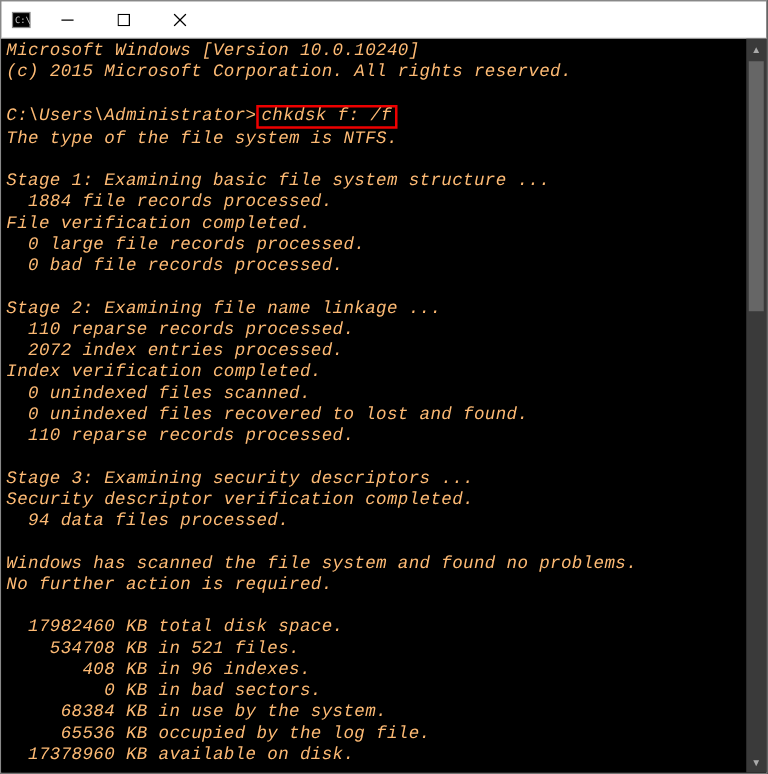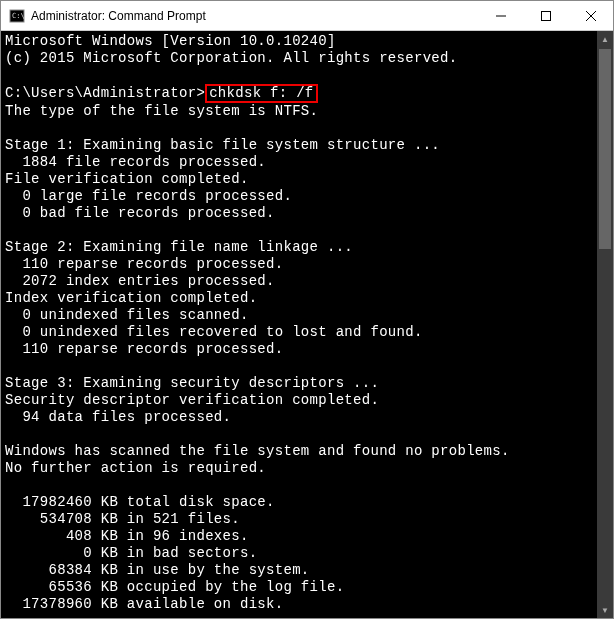--- a/index.html
+++ b/index.html
@@ -50,28 +50,29 @@
       display: flex;
       align-items: center;
       justify-content: center;
       font-family: sans-serif;
       font-size: 11px;
       color: #000;
     }
     .terminal {
       flex: 1;
       background: #000;
-      color: #ffffff;
+      color: #fdba74;
       font-family: Consolas, "Courier New", monospace;
       font-size: 14px;
       line-height: 17px;
       padding: 2px 4px;
       white-space: pre;
       overflow: hidden;
       letter-spacing: 0.3px;
+      font-style: italic;
     }
     .hl {
       border: 2px solid #e00;
       padding: 0 2px;
       display: inline-block;
       line-height: 15px;
     }
     .scrollbar {
       position: absolute;
       right: 1px;
@@ -106,21 +107,20 @@
 
 <div class="wrap">
 <div class="window">
   <div class="titlebar">
     <span class="icon">
       <svg width="16" height="16" viewBox="0 0 16 16">
         <rect x="1" y="2" width="14" height="12" fill="#000" stroke="#888" stroke-width="1"></rect>
         <text x="3" y="10" font-size="7" fill="#ccc" font-family="monospace">C:\</text>
       </svg>
     </span>
-    <span class="title">Administrator: Command Prompt</span>
     <div class="buttons">
       <div class="btn">
         <svg width="10" height="10">
               <line x1="0" y1="5" x2="10" y2="5" stroke="#000" stroke-width="1"></line>
             </svg>
       </div>
       <div class="btn">
         <svg width="10" height="10">
               <rect x="0.5" y="0.5" width="9" height="9" fill="none" stroke="#000" stroke-width="1"></rect>
             </svg>

